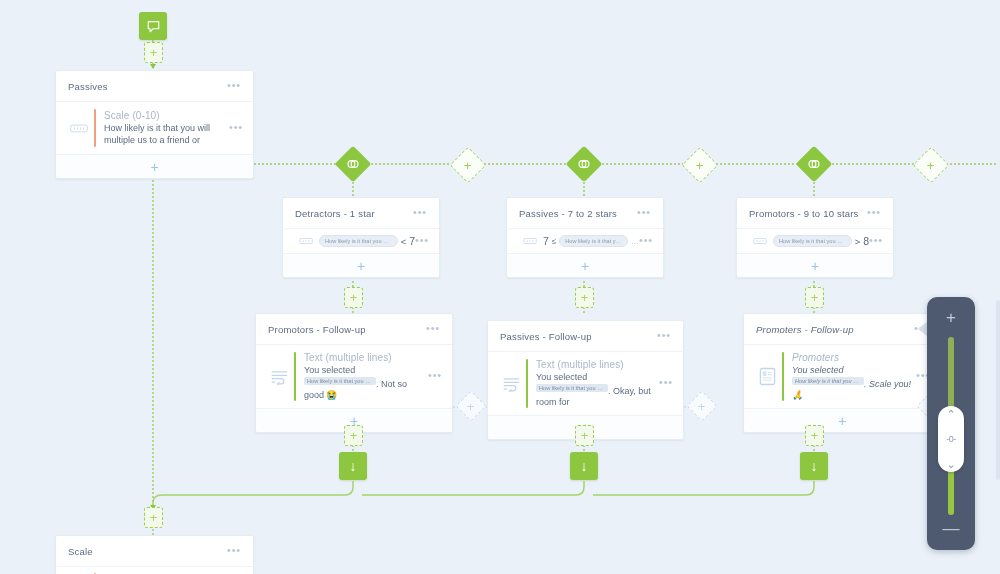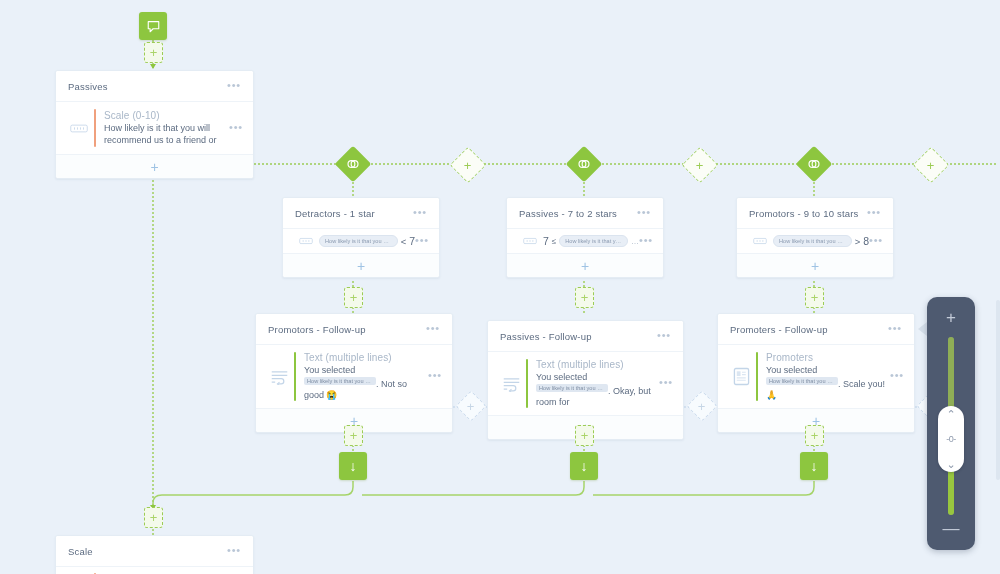--- a/index.html
+++ b/index.html
@@ -272,21 +272,21 @@
         <svg width="18" height="11" viewBox="0 0 24 14">
           <rect x="1" y="2.5" width="22" height="9" rx="2" fill="#fff" stroke="#c3d5e8" stroke-width="1.1"></rect>
           <g stroke="#c3d5e8" stroke-width="1.1">
               <path d="M6 5.5v3M10 5.5v3M14 5.5v3M18 5.5v3"></path>
             </g>
         </svg>
       </span>
       <span class="accent orange"></span>
       <span class="q-main">
         <span class="q-type" style="display:block;">Scale (0-10)</span>
-        <span class="q-text" style="display:block;">How likely is it that you will recommend us to a friend or</span>
+        <span class="q-text" style="display:block;">How likely is it that you will multiple us to a friend or</span>
       </span>
       <span class="dots">•••</span>
     </div>
     <div class="card-foot">
       <span class="plus-lt">+</span>
     </div>
   </div>
 
   <div class="diamond" style="left:340px; top:151px;">
     <svg width="14" height="14" viewBox="0 0 18 18">
@@ -454,21 +454,21 @@
         <span class="q-type" style="display:block;">Text (multiple lines)</span>
         <span class="q-text" style="display:block;"><span>You selected</span> <span class="ipill">How likely is it that you will t...</span><span>. Okay, but room for</span></span>
       </span>
       <span class="dots">•••</span>
     </div>
     <div class="card-foot">
       <span class="plus-lt">+</span>
     </div>
   </div>
 
-  <div class="card" style="left:717px; top:313px; width:198px;">
+  <div class="card" style="left:743px; top:313px; width:198px;font-style:italic;">
     <div class="card-head">
       <span class="card-title">Promoters - Follow-up</span>
       <span class="dots">•••</span>
     </div>
     <div class="card-body" style="min-height:50px;">
       <span class="q-icon">
         <svg width="17" height="19" viewBox="0 0 18 20">
           <rect x="1.5" y="1.5" width="15" height="17" rx="1.5" fill="#fff" stroke="#c3d5e8" stroke-width="1.4"></rect>
           <rect x="4" y="4.5" width="4" height="5" fill="#dbe6f2"></rect>
           <g stroke="#dbe6f2" stroke-width="1.2">

